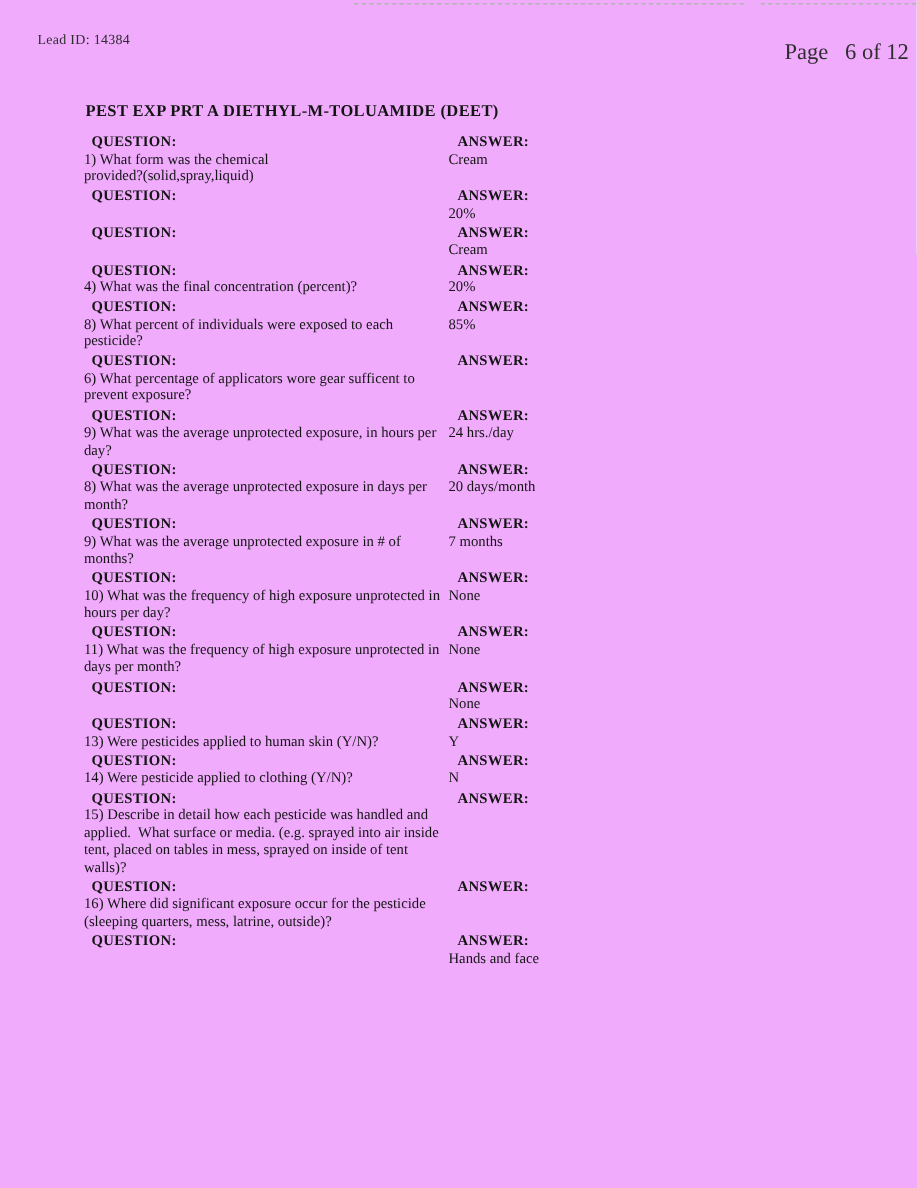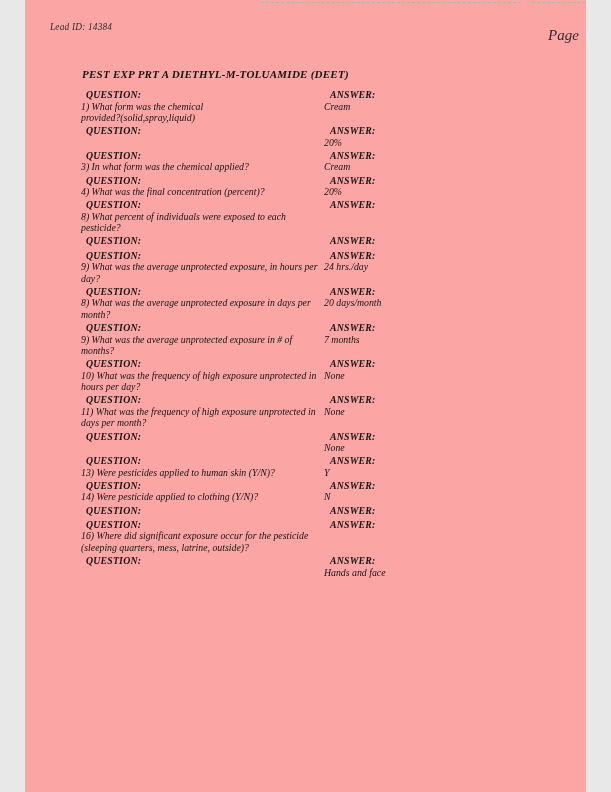--- a/index.html
+++ b/index.html
@@ -1,25 +1,24 @@
 <!DOCTYPE html>
 <html><head>
 <meta charset="utf-8">
 <style>
   html, body { margin: 0; padding: 0; background: #e8e8e8; }
   .page {
     position: relative;
-    width: 561px;
+    width: 611px;
     height: 792px;
-    background: #fca5a5;
+    background: #f0abfc;
     font-family: "Liberation Serif", "DejaVu Serif", serif;
     color: #141414;
     overflow: hidden;
     margin: 0 auto;
-    font-style: italic;
   }
   
   .scan-line {
     position: absolute;
     top: 2px;
     height: 0;
     border-top: 1px dashed #b3b3b3;
   }
   .scan-line-1 { left: 236px; width: 260px; }
   .scan-line-2 { left: 507px; width: 104px; }
@@ -109,41 +108,43 @@
 
   <div class="qa">
     <div class="qlabel">QUESTION:</div>
     <div class="alabel">ANSWER:</div>
     <div class="avalue">20%</div>
   </div>
 
   <div class="qa">
     <div class="qlabel">QUESTION:</div>
     <div class="alabel">ANSWER:</div>
-    <div class="qtext">3) In what form was the chemical applied?</div>
     <div class="avalue">Cream</div>
   </div>
 
   <div class="qa">
     <div class="qlabel">QUESTION:</div>
     <div class="alabel">ANSWER:</div>
     <div class="qtext">4) What was the final concentration (percent)?</div>
     <div class="avalue">20%</div>
   </div>
 
   <div class="qa">
     <div class="qlabel">QUESTION:</div>
     <div class="alabel">ANSWER:</div>
     <div class="qtext">8) What percent of individuals were exposed to each
 pesticide?</div>
-  </div>
-
-  <div class="qa">
-    <div class="qlabel">QUESTION:</div>
-    <div class="alabel">ANSWER:</div>
+    <div class="avalue">85%</div>
+  </div>
+
+  <div class="qa">
+    <div class="qlabel">QUESTION:</div>
+    <div class="alabel">ANSWER:</div>
+    <div class="qtext">6) What percentage of applicators wore gear sufficent to
+prevent exposure?</div>
     <div class="avalue"></div>
   </div>
 
   <div class="qa">
     <div class="qlabel">QUESTION:</div>
     <div class="alabel">ANSWER:</div>
     <div class="qtext">9) What was the average unprotected exposure, in hours per
 day?</div>
     <div class="avalue">24 hrs./day</div>
   </div>
@@ -196,20 +197,24 @@
   <div class="qa">
     <div class="qlabel">QUESTION:</div>
     <div class="alabel">ANSWER:</div>
     <div class="qtext">14) Were pesticide applied to clothing (Y/N)?</div>
     <div class="avalue">N</div>
   </div>
 
   <div class="qa">
     <div class="qlabel">QUESTION:</div>
     <div class="alabel">ANSWER:</div>
+    <div class="qtext">15) Describe in detail how each pesticide was handled and
+applied.  What surface or media. (e.g. sprayed into air inside
+tent, placed on tables in mess, sprayed on inside of tent
+walls)?</div>
     <div class="avalue"></div>
   </div>
 
   <div class="qa">
     <div class="qlabel">QUESTION:</div>
     <div class="alabel">ANSWER:</div>
     <div class="qtext">16) Where did significant exposure occur for the pesticide
 (sleeping quarters, mess, latrine, outside)?</div>
     <div class="avalue"></div>
   </div>

